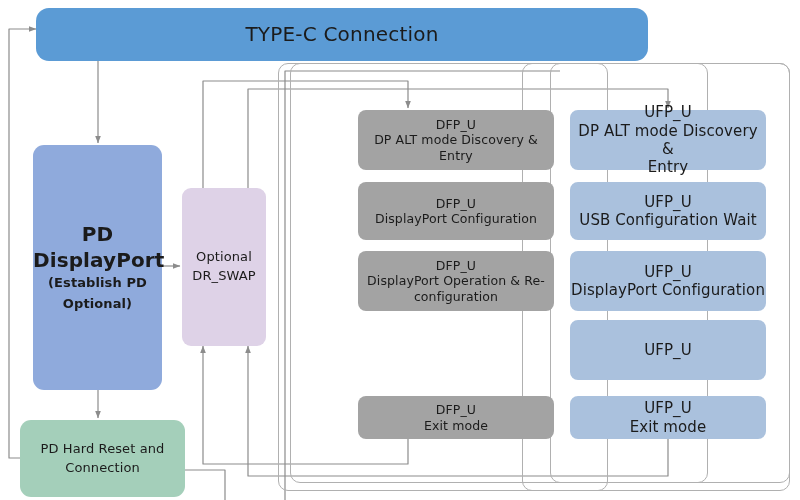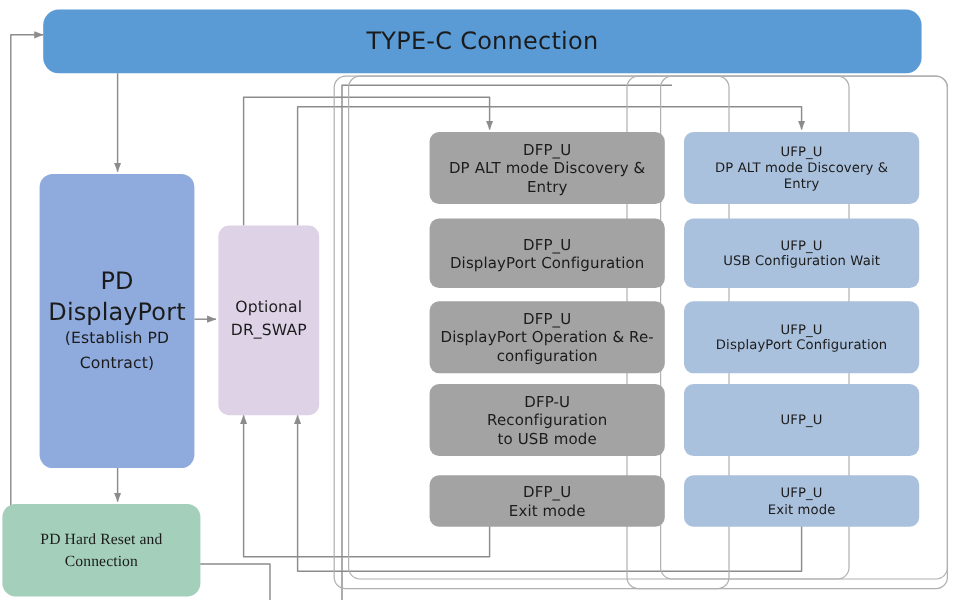--- a/index.html
+++ b/index.html
@@ -72,21 +72,21 @@
   .dfp {
     background: #a3a3a3;
     border-radius: 8px;
     font-size: 12.5px;
     color: #1b1b1b;
     margin-left: 48px;
   }
   .ufp {
     background: #aac1dd;
     border-radius: 8px;
-    font-size: 11px;
+    font-size: 15px;
     color: #1b1b1b;
   }
   .lane {
     position: absolute;
     box-sizing: border-box;
     border: 1px solid #b0b0b0;
     border-radius: 10px;
     background: transparent;
   }
 </style>
@@ -123,32 +123,32 @@
 
       <path d="M 225 500 L 225 470 L 30 470"></path>
     </g>
   </svg>
 
   <div class="lane" style="left:278px; top:63px; width:330px; height:428px;"></div>
   <div class="lane" style="left:290px; top:63px; width:418px; height:420px;"></div>
   <div class="lane" style="left:522px; top:63px; width:268px; height:428px;"></div>
   <div class="lane" style="left:550px; top:63px; width:240px; height:420px;"></div>
 
-  <div class="node typec" style="left:36px; top:8px; width:732px; height:53px;">
+  <div class="node typec" style="left:36px; top:8px; width:612px; height:53px;">
     <span class="ln">TYPE-C Connection</span>
   </div>
 
-  <div class="node pdneg" style="left:33px; top:145px; width:129px; height:245px;">
+  <div class="node pdneg" style="left:33px; top:145px; width:129px; height:245px;font-weight:bold;">
     <span class="ln big">PD</span>
     <span class="ln big">DisplayPort</span>
     <span class="ln sub">(Establish PD</span>
-    <span class="ln sub" style="margin-top:0;">Contract)</span>
+    <span class="ln sub" style="margin-top:0;">Optional)</span>
   </div>
 
-  <div class="node hardreset" style="left:2px; top:420px; width:165px; height:77px;font-family:Liberation Serif, serif;">
+  <div class="node hardreset" style="left:20px; top:420px; width:165px; height:77px;">
     <span class="ln">PD Hard Reset and</span>
     <span class="ln">Connection</span>
   </div>
 
   <div class="node drswap" style="left:182px; top:188px; width:84px; height:158px;">
     <span class="ln">Optional</span>
     <span class="ln">DR_SWAP</span>
   </div>
 
   <div class="node dfp" style="left:310px; top:110px; width:196px; height:60px;">
@@ -157,25 +157,20 @@
     <span class="ln">Entry</span>
   </div>
   <div class="node dfp" style="left:310px; top:182px; width:196px; height:58px;">
     <span class="ln">DFP_U</span>
     <span class="ln">DisplayPort Configuration</span>
   </div>
   <div class="node dfp" style="left:310px; top:251px; width:196px; height:60px;">
     <span class="ln">DFP_U</span>
     <span class="ln">DisplayPort Operation &amp; Re-</span>
     <span class="ln">configuration</span>
-  </div>
-  <div class="node dfp" style="left:310px; top:320px; width:196px; height:60px;">
-    <span class="ln">DFP-U</span>
-    <span class="ln">Reconfiguration</span>
-    <span class="ln">to USB mode</span>
   </div>
   <div class="node dfp" style="left:310px; top:396px; width:196px; height:43px;">
     <span class="ln">DFP_U</span>
     <span class="ln">Exit mode</span>
   </div>
 
   <div class="node ufp" style="left:570px; top:110px; width:196px; height:60px;">
     <span class="ln">UFP_U</span>
     <span class="ln">DP ALT mode Discovery &amp;</span>
     <span class="ln">Entry</span>

